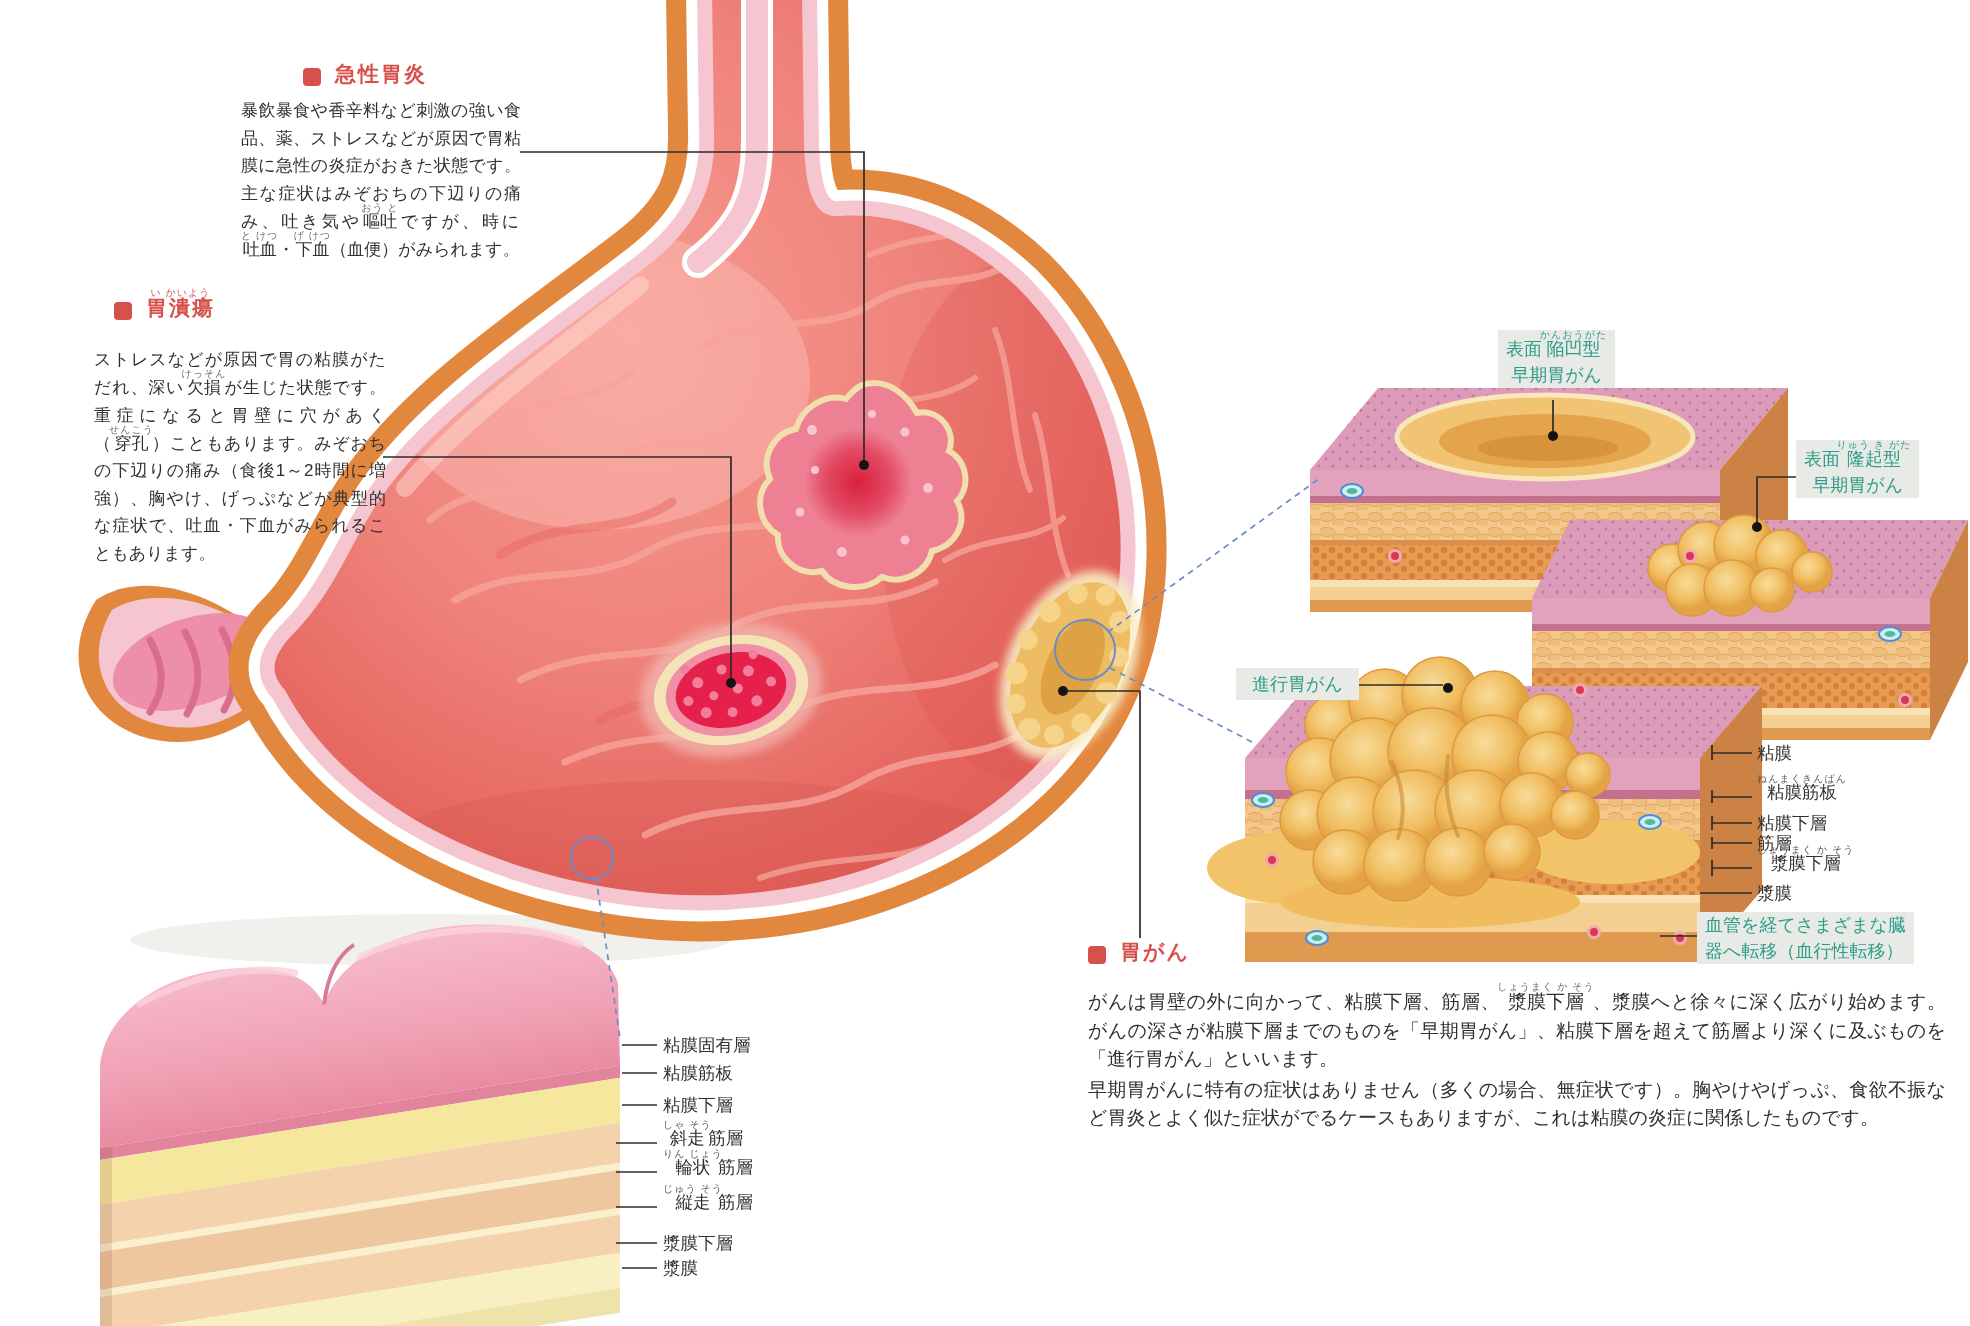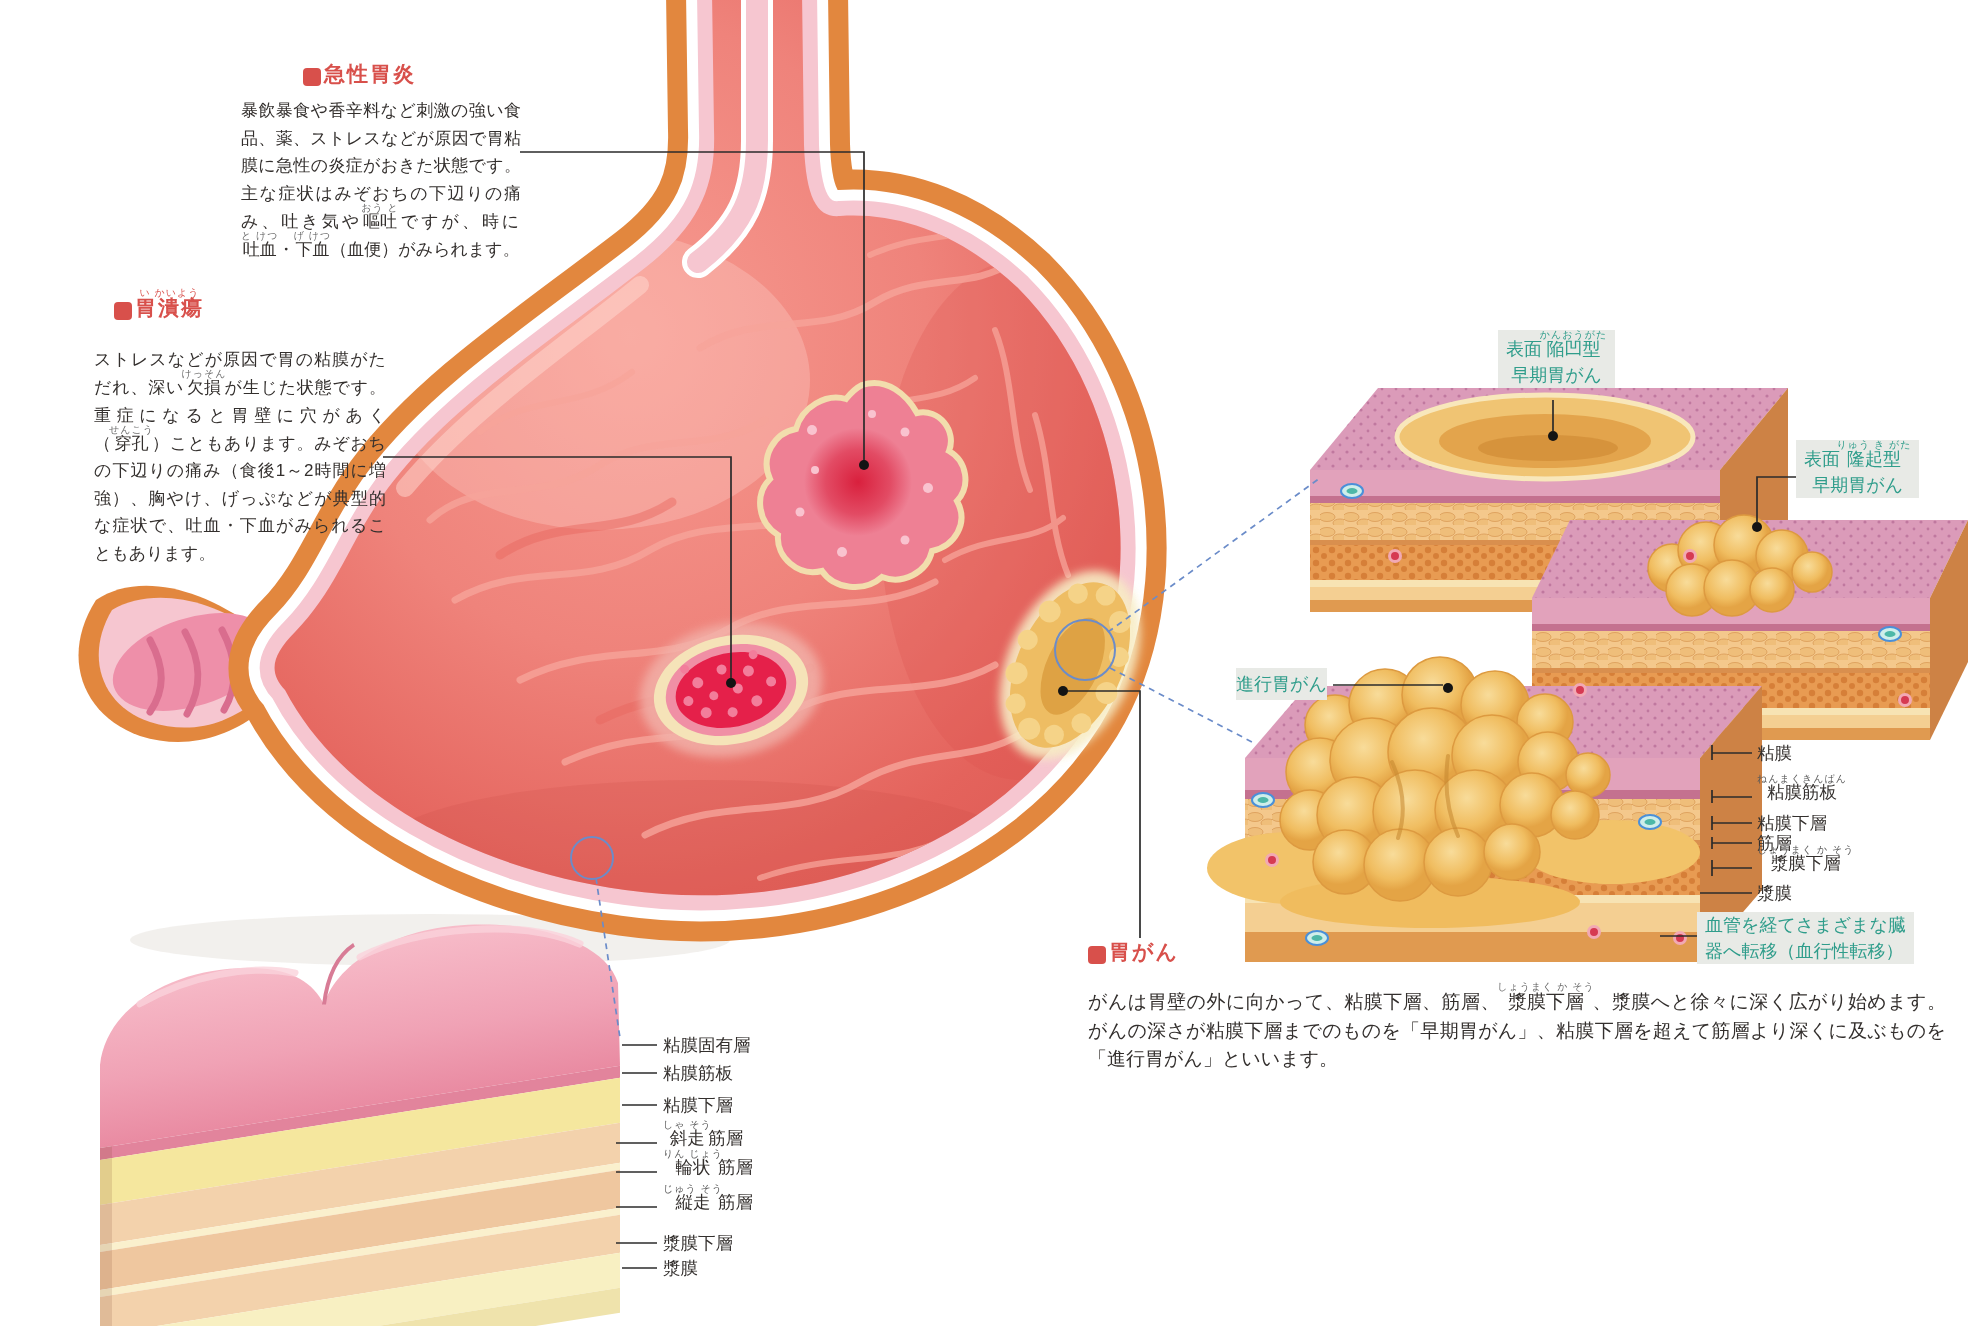--- a/index.html
+++ b/index.html
@@ -1,20 +1,20 @@
 <!DOCTYPE html>
 <html lang="ja"><head>
 <meta charset="utf-8">
 <style>
   *{margin:0;padding:0;box-sizing:border-box}
   html,body{width:1970px;height:1326px}
   body{position:relative;background:#ffffff;overflow:hidden;
        font-family:"Liberation Sans",sans-serif;color:#332f2d}
   .abs{position:absolute}
-  .sec-head{display:flex;align-items:flex-end;gap:3px;color:#d8504b;
+  .sec-head{display:flex;align-items:flex-end;gap:14px;color:#d8504b;
             font-size:21px;font-weight:bold;letter-spacing:2px;white-space:nowrap}
   .sq{width:18px;height:18px;border-radius:4px;background:#d8504b;flex:0 0 auto;margin-bottom:2px}
   .body-txt{font-size:17px;line-height:27.5px;text-align:justify;color:#332f2d}
   .cancer-body{font-size:19px;line-height:28.5px;width:858px;text-align:justify}
   .cancer-body p{margin:0 0 2px 0}
   rt{font-size:10px;color:#6b6b6b;letter-spacing:1px;font-weight:normal}
   ruby{ruby-align:center}
   .red-rt rt{color:#d8504b}
   .teal-box{background:#e8eae6;color:#2f9d8b;font-size:18px;line-height:26px;
             padding:0 8px;text-align:center;white-space:nowrap}
@@ -369,33 +369,34 @@
   <span><ruby>胃潰瘍<rt>い かいよう</rt></ruby></span>
 </div>
 <div class="abs body-txt" style="left:94px;top:346px;width:292px">ストレスなどが原因で胃の粘膜がただれ、深い<ruby>欠損<rt>けっそん</rt></ruby>が生じた状態です。重症になると胃壁に穴があく（<ruby>穿孔<rt>せんこう</rt></ruby>）こともあります。みぞおちの下辺りの痛み（食後1～2時間に増強）、胸やけ、げっぷなどが典型的な症状で、吐血・下血がみられることもあります。</div>
 
 <div class="abs sec-head" style="left:1088px;top:938px">
   <span class="sq"></span>
   <span>胃がん</span>
 </div>
 <div class="abs cancer-body" style="left:1088px;top:982px">
     <p>がんは胃壁の外に向かって、粘膜下層、筋層、<ruby>漿膜下層<rt>しょうまく か そう</rt></ruby>、漿膜へと徐々に深く広がり始めます。がんの深さが粘膜下層までのものを「早期胃がん」、粘膜下層を超えて筋層より深くに及ぶものを「進行胃がん」といいます。</p>
+    <p>早期胃がんに特有の症状はありません（多くの場合、無症状です）。胸やけやげっぷ、食欲不振など胃炎とよく似た症状がでるケースもありますが、これは粘膜の炎症に関係したものです。</p>
   </div>
 
 <div class="abs teal-box" style="left:1498px;top:330px">
   <div>表面<ruby>陥凹型<rt>かんおうがた</rt></ruby></div>
   <div>早期胃がん</div>
 </div>
 
 <div class="abs teal-box" style="left:1796px;top:440px">
   <div>表面<ruby>隆起型<rt>りゅう き がた</rt></ruby></div>
   <div>早期胃がん</div>
 </div>
 
-<div class="abs teal-box" style="left:1236px;top:668px;padding:3px 0">進行胃がん</div>
+<div class="abs teal-box" style="left:1236px;top:668px;padding:3px 16px">進行胃がん</div>
 
 <div class="abs teal-box meta-box" style="left:1697px;top:912px">
   <div>血管を経てさまざまな臓</div>
   <div>器へ転移（血行性転移）</div>
 </div>
 
 <div class="abs lab" style="left:1757px;top:741px">粘膜</div>
 <div class="abs lab" style="left:1757px;top:774px"><ruby>粘膜筋板<rt>ねんまくきんばん</rt></ruby></div>
 <div class="abs lab" style="left:1757px;top:811px">粘膜下層</div>
 <div class="abs lab" style="left:1757px;top:831px">筋層</div>

